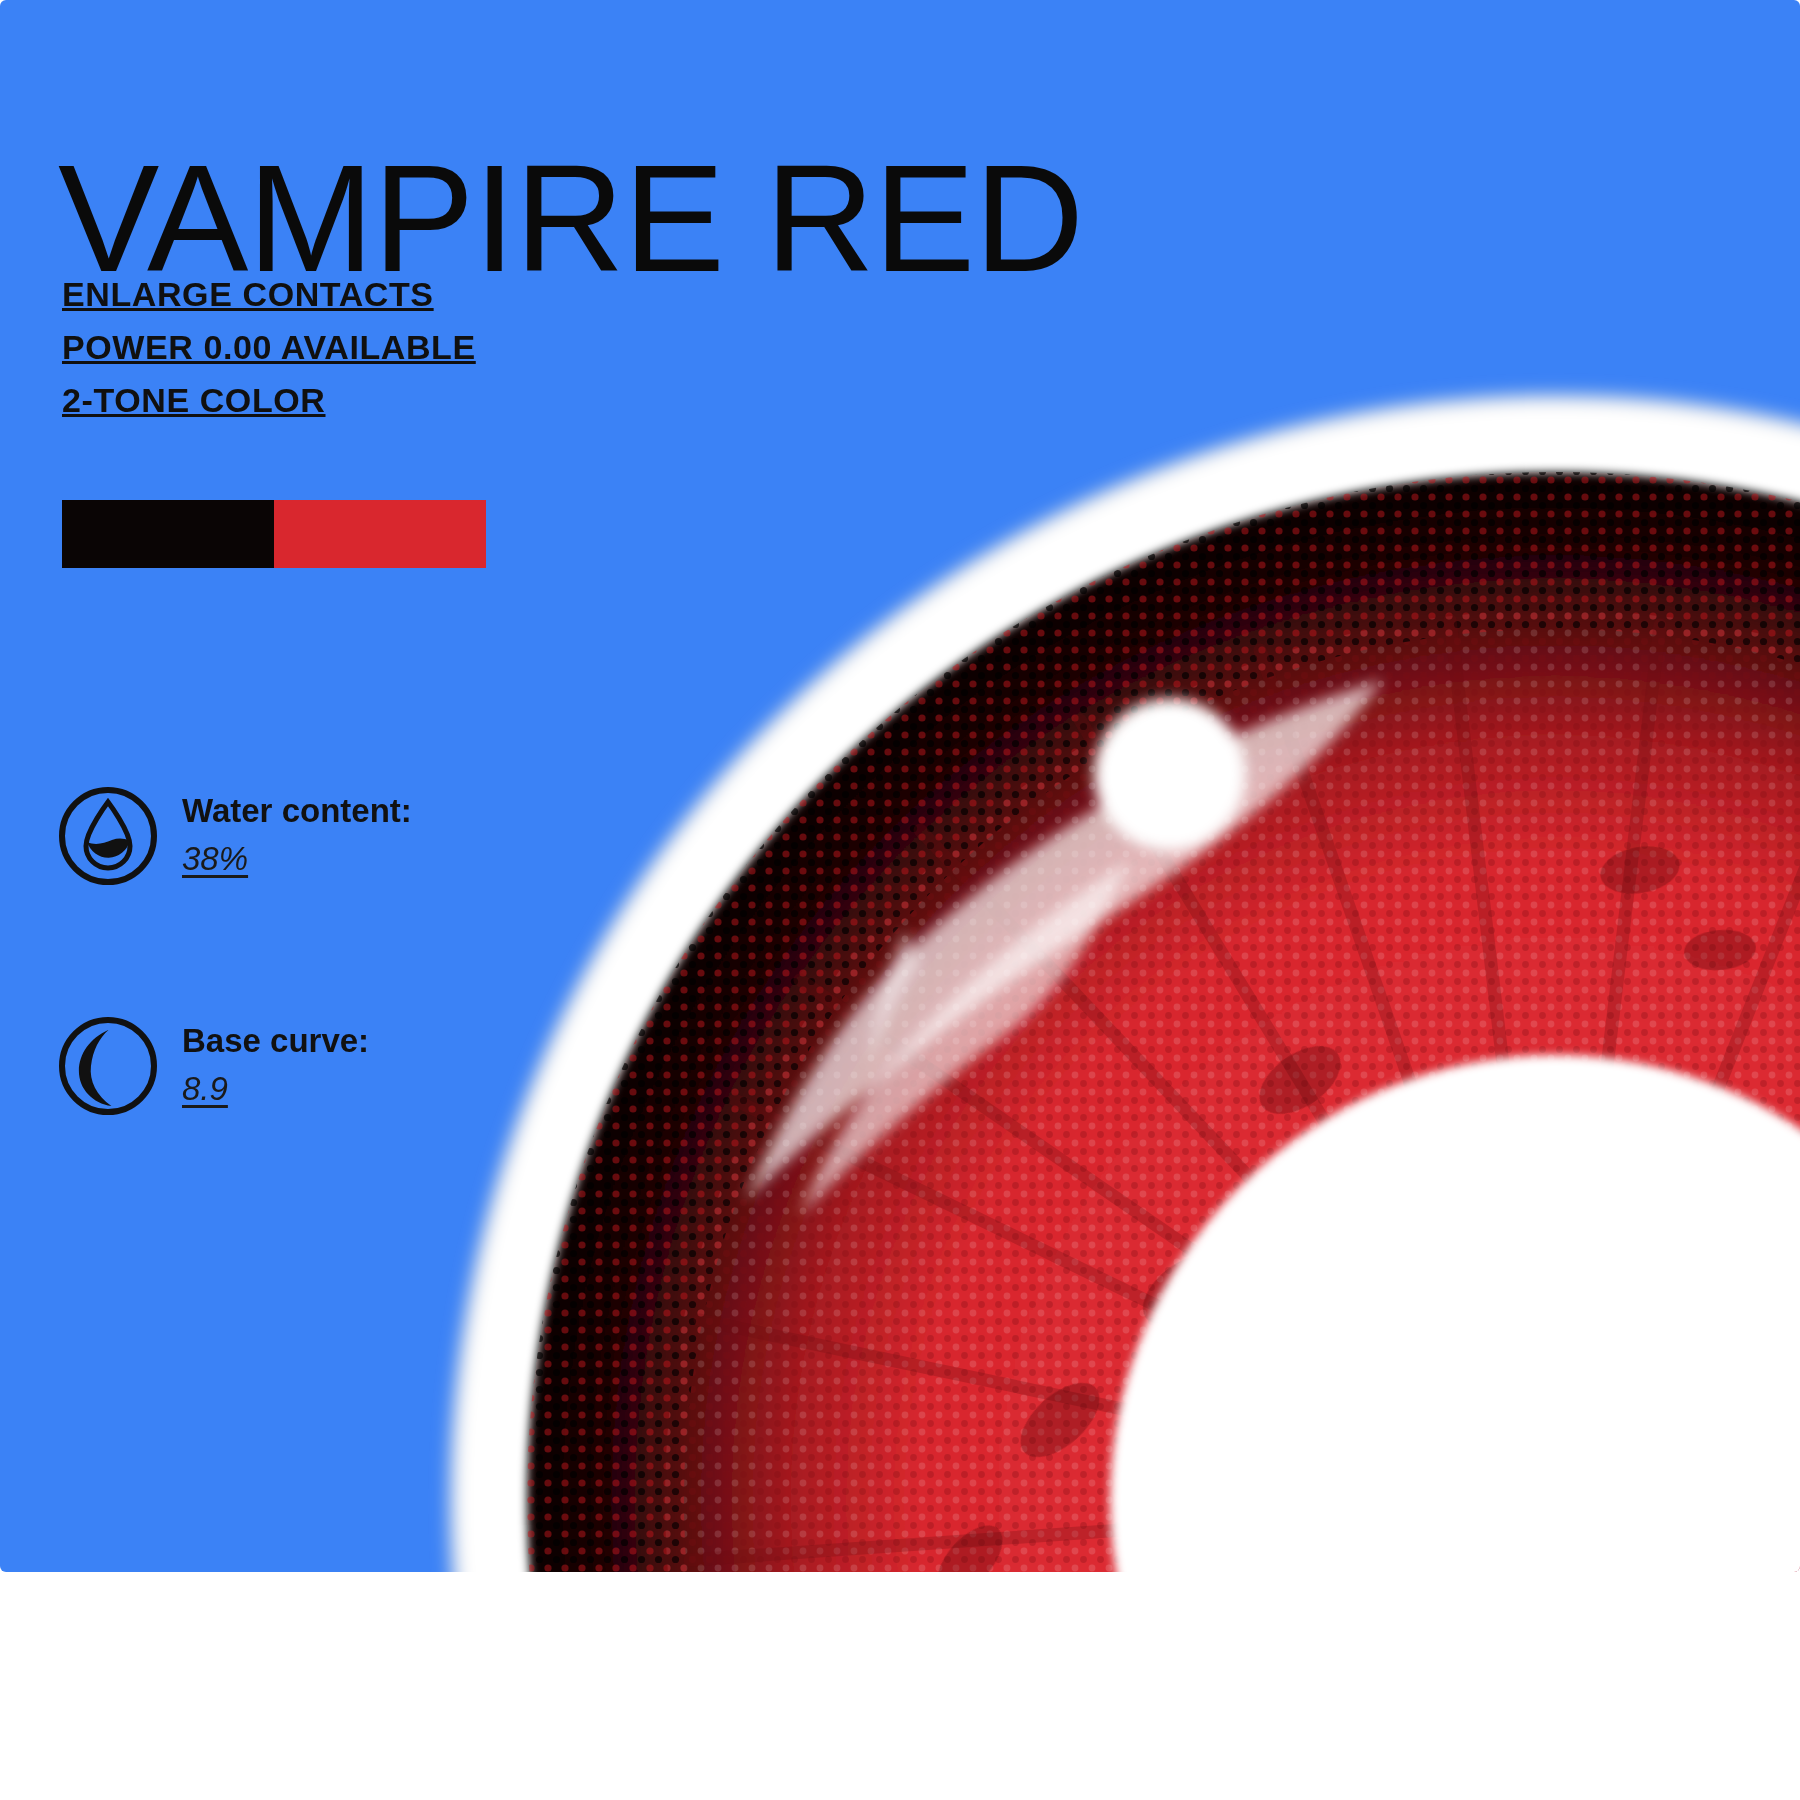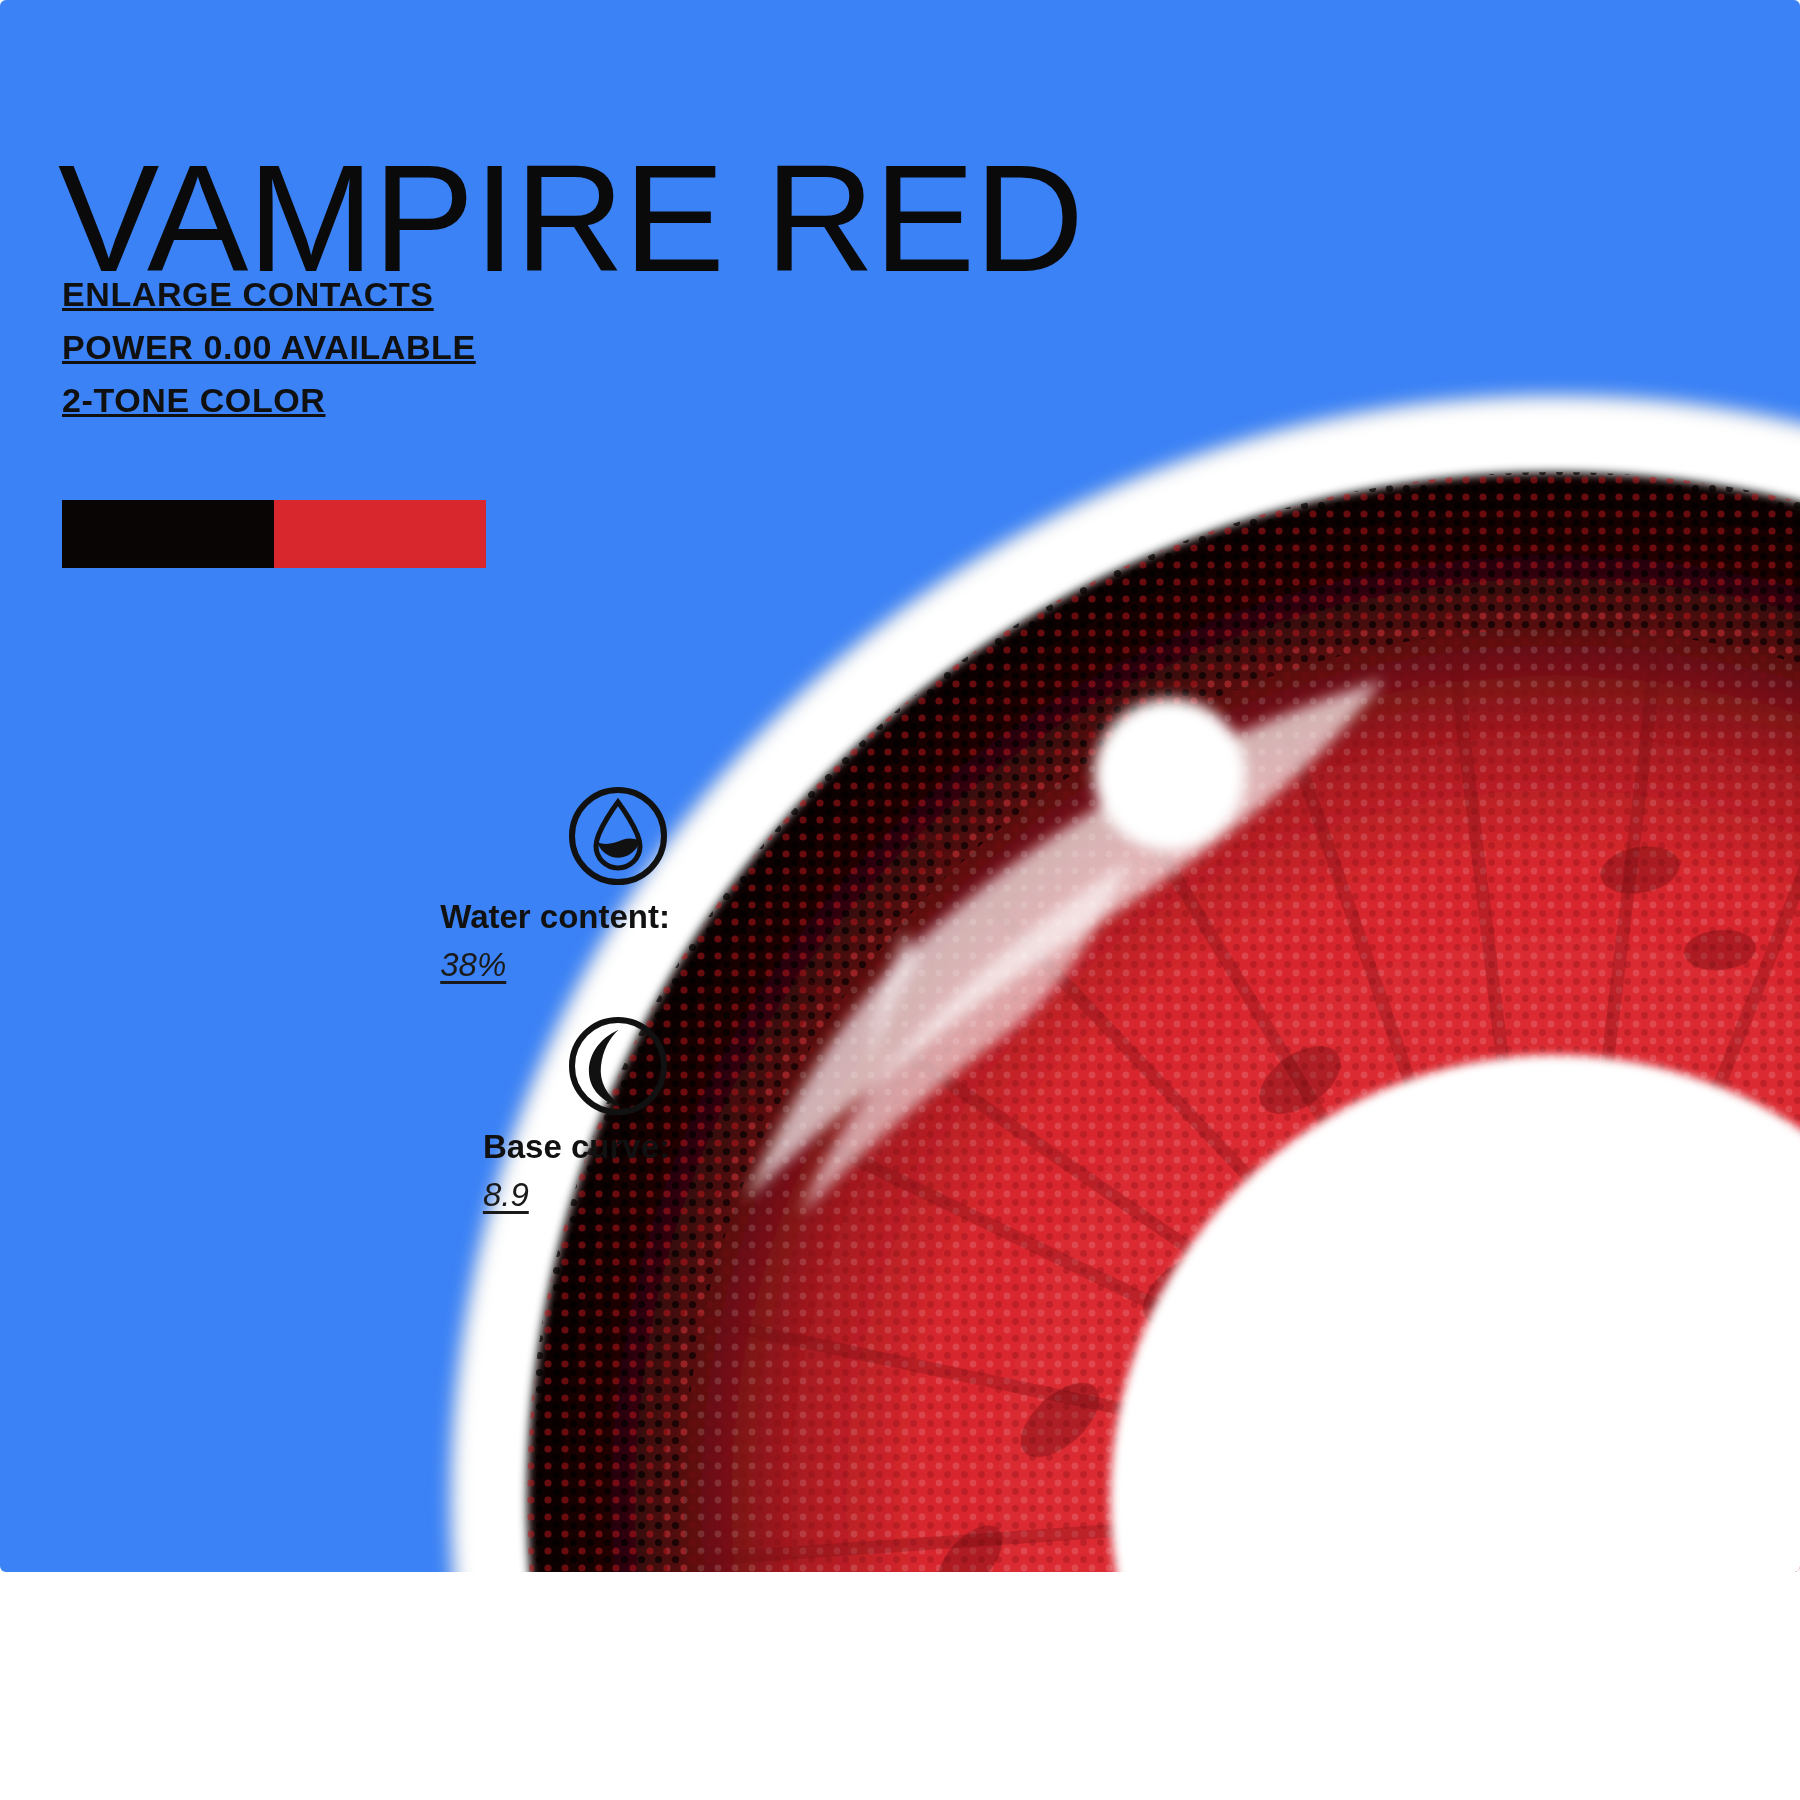--- a/index.html
+++ b/index.html
@@ -74,25 +74,24 @@
     height: 68px;
     display: flex;
   }
   #color-swatch .swatch-chip { height: 100%; }
   .swatch-a { width: 50%; }
   .swatch-b { width: 50%; }
 
   
   .spec-row {
     position: absolute;
-    left: 70px;
+    left: 56px;
     display: flex;
-    align-items: flex-end;
+    align-items: flex-start;
     width: 600px;
-    flex-direction: column;
   }
   .spec-icon {
     width: 104px;
     height: 104px;
     flex: 0 0 104px;
     margin-top: 2px;
   }
   .spec-icon svg { display: block; width: 104px; height: 104px; }
   .spec-text {
     margin-left: 22px;

